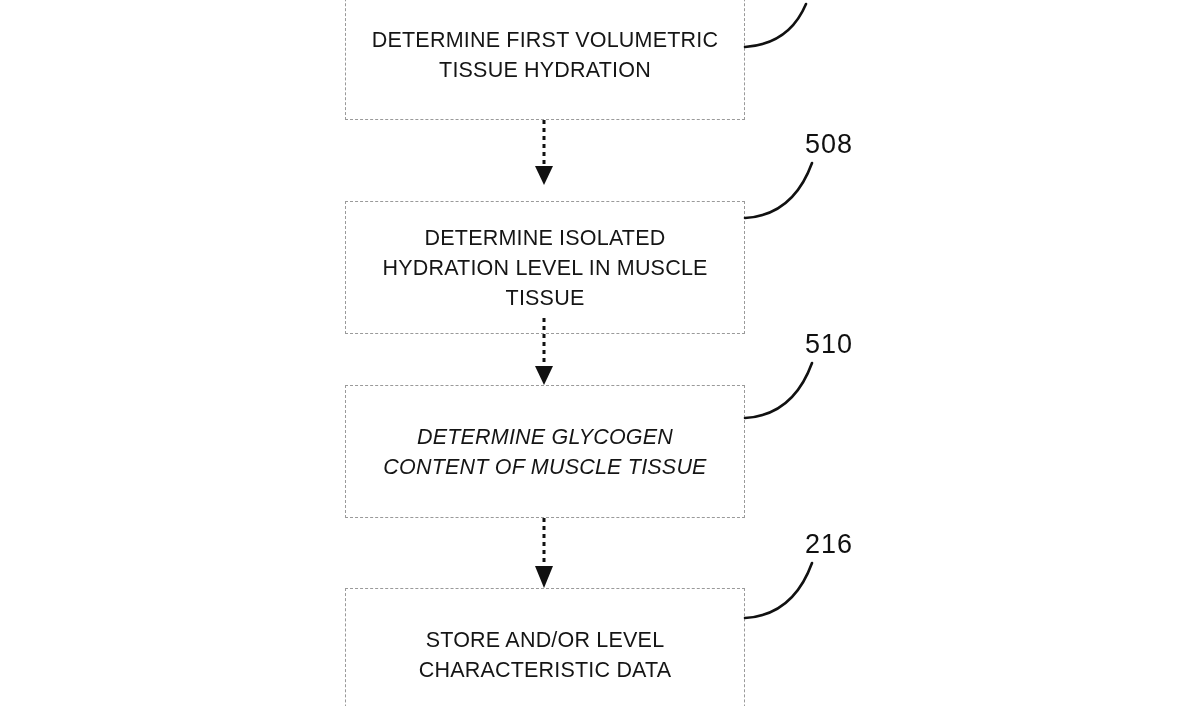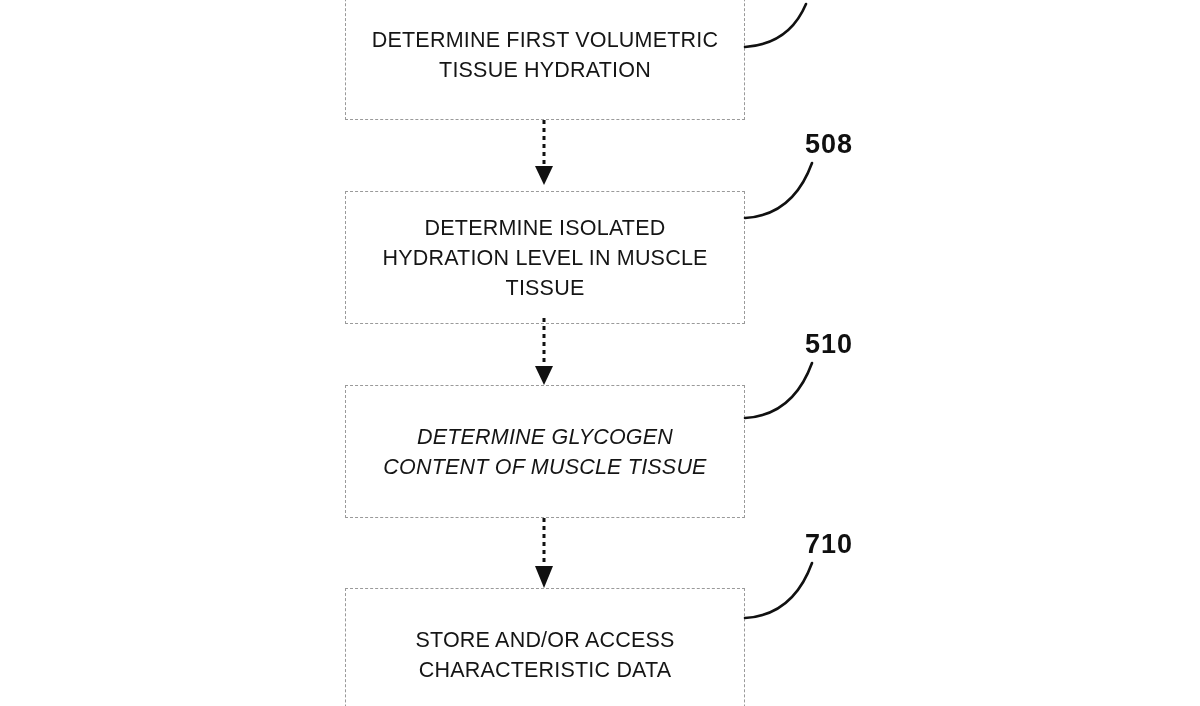--- a/index.html
+++ b/index.html
@@ -53,21 +53,21 @@
     top: -66px;
     height: 186px;
     border-top: none;
   }
   #box-hydration .box-label {
     position: relative;
     top: 28px;
   }
 
   #box-isolated {
-    top: 191px;
+    top: 201px;
     height: 133px;
   }
 
   #box-glycogen {
     top: 385px;
     height: 133px;
     font-style: italic;
   }
 
   
@@ -83,21 +83,20 @@
 
   
   .ref-numeral {
     position: absolute;
     font-size: 27px;
     line-height: 27px;
     letter-spacing: 1px;
     color: #101010;
     font-family: "Liberation Sans", sans-serif;
     white-space: nowrap;
-    font-weight: bold;
   }
   #ref-508 { left: 805px; top: 131px; }
   #ref-510 { left: 805px; top: 331px; text-align: center; }
   #ref-512 { left: 805px; top: 531px; }
 
   
   #connector-layer {
     position: absolute;
     inset: 0;
     width: 1200px;
@@ -120,29 +119,29 @@
 HYDRATION LEVEL IN MUSCLE
 TISSUE</div>
   </div>
 
   <div class="process-box" id="box-glycogen">
     <div class="box-label">DETERMINE GLYCOGEN
 CONTENT OF MUSCLE TISSUE</div>
   </div>
 
   <div class="process-box" id="box-store">
-    <div class="box-label">STORE AND/OR ACCESS
+    <div class="box-label">STORE AND/OR LEVEL
 CHARACTERISTIC DATA</div>
   </div>
 
   <div class="ref-numeral" id="ref-508">508</div>
 
   <div class="ref-numeral" id="ref-510">510</div>
 
-  <div class="ref-numeral" id="ref-512">710</div>
+  <div class="ref-numeral" id="ref-512">216</div>
 
   <svg id="connector-layer" viewBox="0 0 1200 706">
 
     <g>
       <line x1="544" y1="120" x2="544" y2="170" stroke="#111" stroke-width="3" stroke-dasharray="4 4"></line>
       <polygon points="535,166 553,166 544,185" fill="#111"></polygon>
     </g>
 
     <g>
       <line x1="544" y1="318" x2="544" y2="370" stroke="#111" stroke-width="3" stroke-dasharray="4 4"></line>

